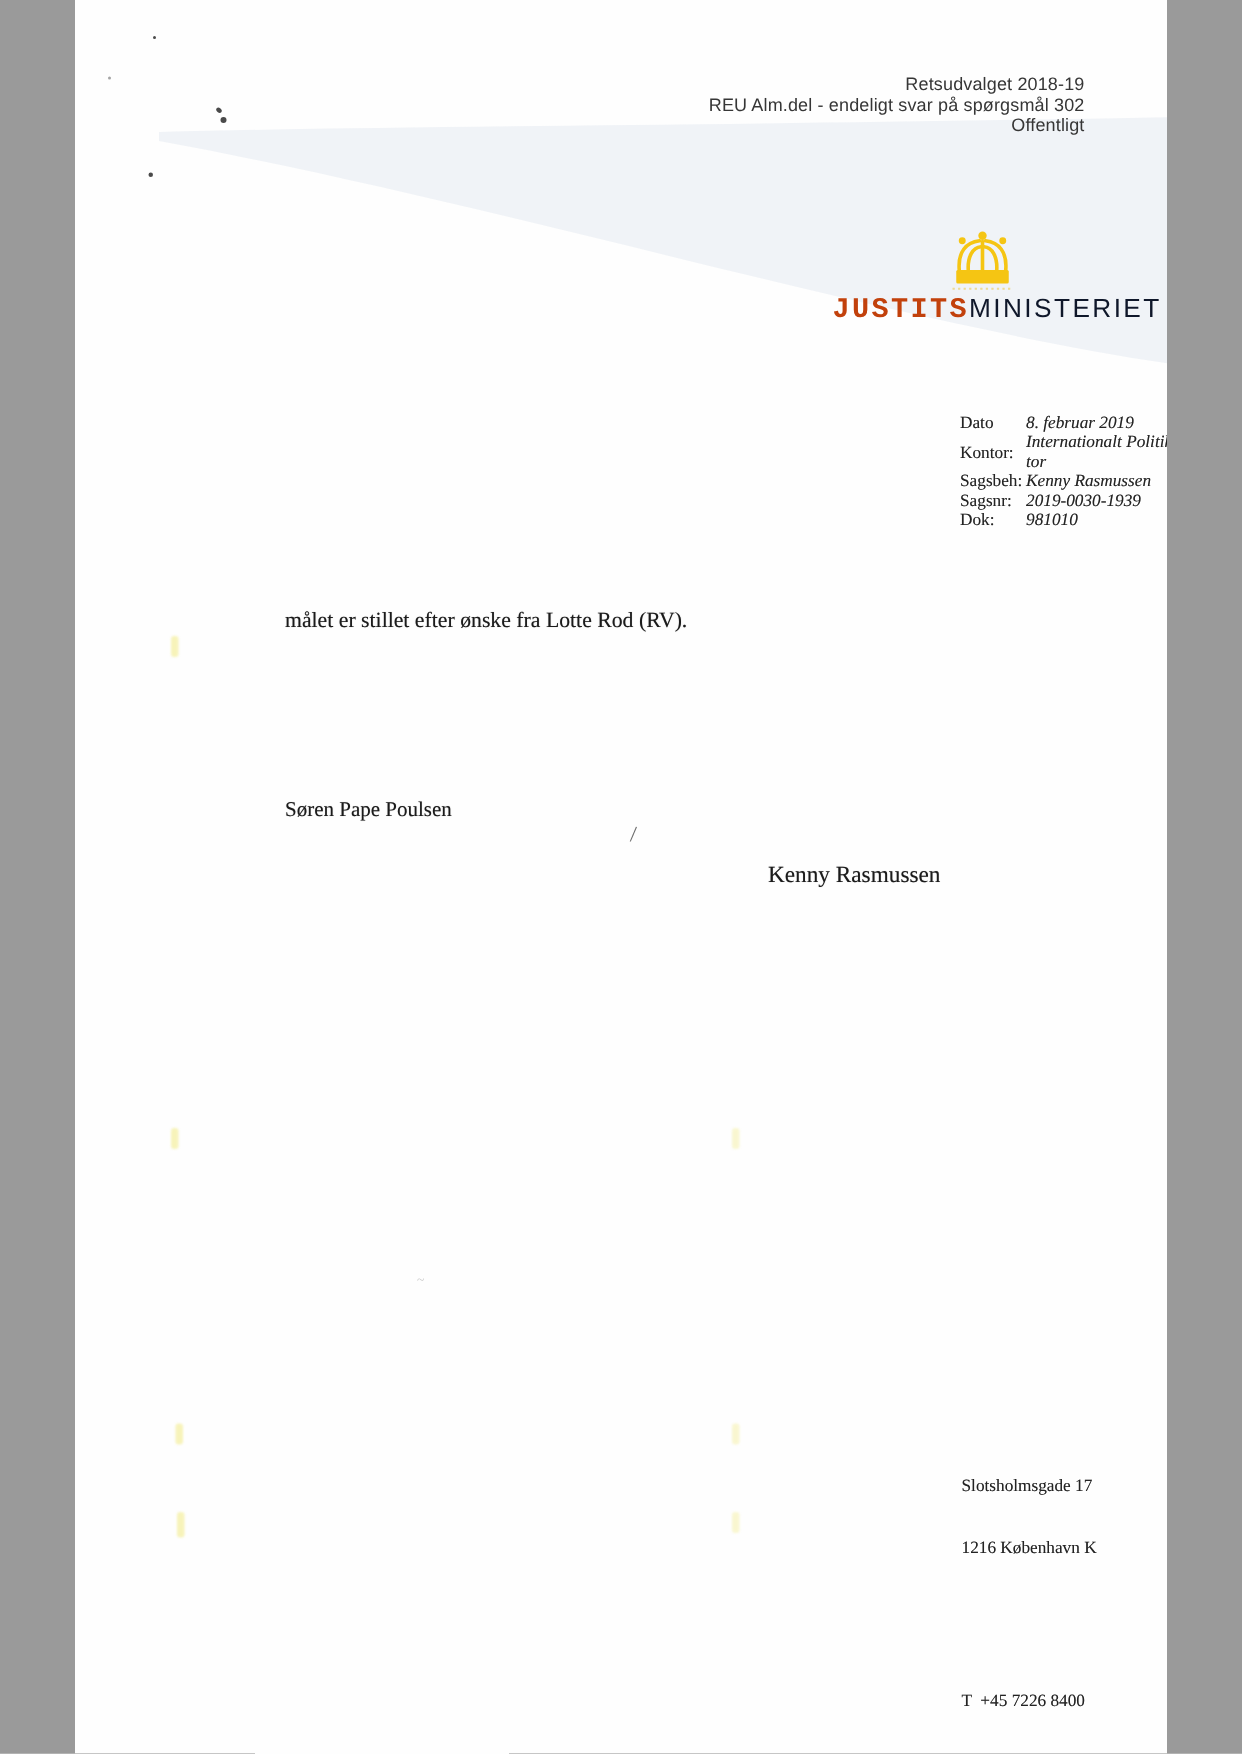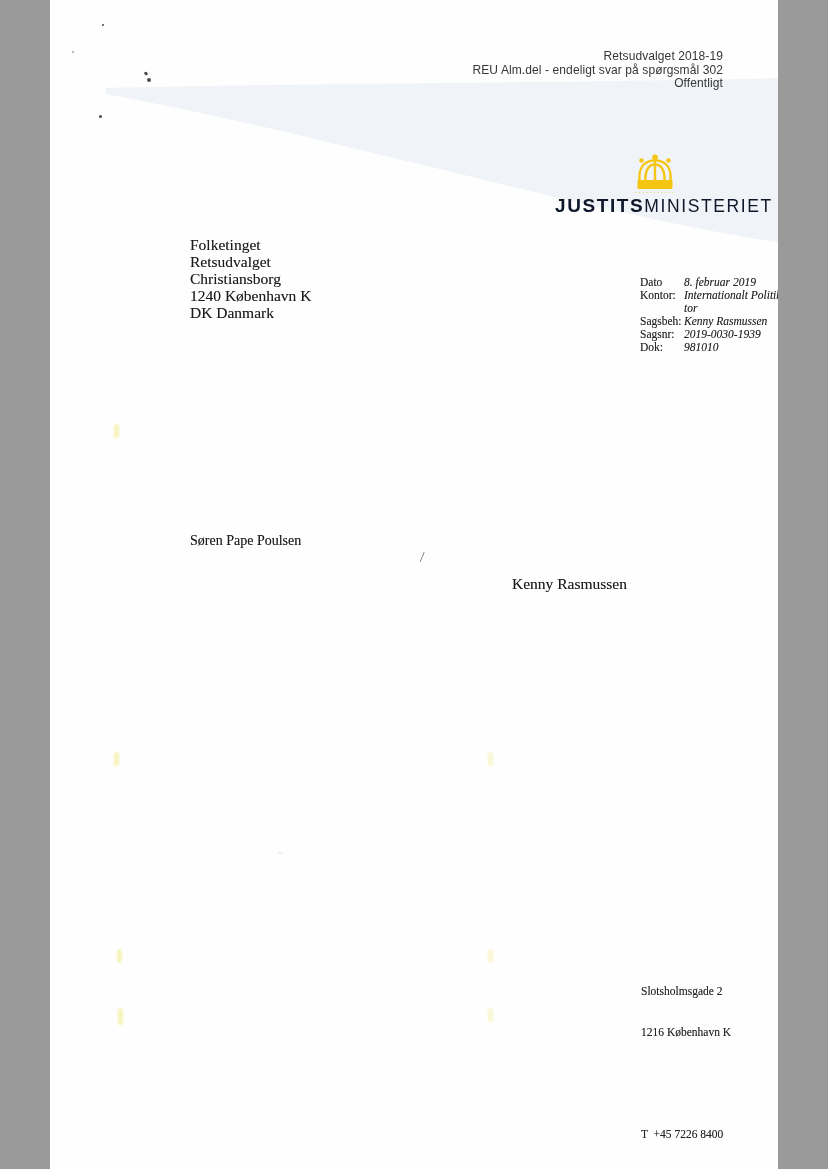--- a/index.html
+++ b/index.html
@@ -22,35 +22,35 @@
     letter-spacing:0.1px;
   }
   
   .logo{position:absolute;left:505px;top:152px;width:260px;}
   .logo .crown{margin-left:78px;display:block;}
   .logo-text{
     margin-top:1px;white-space:nowrap;
     font-family:"Liberation Sans", sans-serif;
     font-size:19px;letter-spacing:1.6px;
   }
-  .logo-primary{font-weight:700;color:#0f172a;}
+  .logo-primary{font-weight:700;color:#c2410c;font-family:Liberation Mono, monospace;}
   .logo-secondary{font-weight:400;color:#0f172a;font-size:17.5px;}
   
   .recipient{
     position:absolute;left:140px;top:236px;
     font-size:15.5px;line-height:17px;
     text-shadow:0 0 0.5px rgba(30,30,30,0.45);
   }
   
   .meta{
     position:absolute;left:590px;top:276px;
     font-size:11.5px;line-height:13px;color:#242424;
     text-shadow:0 0 0.4px rgba(30,30,30,0.4);
   }
-  .meta-row{display:flex;}
+  .meta-row{display:flex;align-items:center;}
   .meta-label{width:44px;flex:0 0 44px;}
   .meta-value{white-space:pre-line;width:130px;font-style:italic;}
   
   .body-text{
     position:absolute;left:140px;top:401px;width:450px;
     font-size:14.5px;line-height:27px;
     text-shadow:0 0 0.5px rgba(20,20,20,0.5);
   }
   .body-line.just{text-align:justify;text-align-last:justify;}
   
@@ -109,27 +109,20 @@
       <circle cx="8.5" cy="8.5" r="2.3" fill="#F5C513"></circle>
       <circle cx="35.5" cy="8.5" r="2.3" fill="#F5C513"></circle>
       <rect x="4.5" y="28" width="35" height="9" rx="1" fill="#F5C513"></rect>
       <line x1="2" y1="40.5" x2="42" y2="40.5" stroke="#ECD06A" stroke-width="1.2" stroke-dasharray="1.5,2.2" opacity="0.7"></line>
     </svg>
     <div class="logo-text">
       <span class="logo-primary">JUSTITS</span><span class="logo-secondary">MINISTERIET</span>
     </div>
   </div>
 
-  <div class="recipient">
-    <div>Folketinget</div>
-    <div>Retsudvalget</div>
-    <div>Christiansborg</div>
-    <div>1240 København K</div>
-    <div>DK Danmark</div>
-  </div>
 
   <div class="meta">
     <div class="meta-row">
       <div class="meta-label">Dato</div>
       <div class="meta-value">8. februar 2019</div>
     </div>
     <div class="meta-row">
       <div class="meta-label">Kontor:</div>
       <div class="meta-value">Internationalt Politikon-
 tor</div>
@@ -142,29 +135,30 @@
       <div class="meta-label">Sagsnr:</div>
       <div class="meta-value">2019-0030-1939</div>
     </div>
     <div class="meta-row">
       <div class="meta-label">Dok:</div>
       <div class="meta-value">981010</div>
     </div>
   </div>
 
   <div class="body-text">
+    <div class="body-line">målet er stillet efter ønske fra Lotte Rod (RV).</div>
   </div>
 
   <div class="sig-minister">Søren Pape Poulsen</div>
   <div class="sig-divider">/</div>
   <div class="sig-caseworker">Kenny Rasmussen</div>
 
   <div class="footer">
     <div class="group">
-      <div>Slotsholmsgade 2</div>
+      <div>Slotsholmsgade 17</div>
       <div>1216 København K</div>
     </div>
     <div class="group">
       <div>T  +45 7226 8400</div>
       <div>F  +45 3393 3510</div>
     </div>
     
   </div>
 
   <div class="artifact speck" style="left:52px;top:24px;width:2px;height:2px;"></div>

